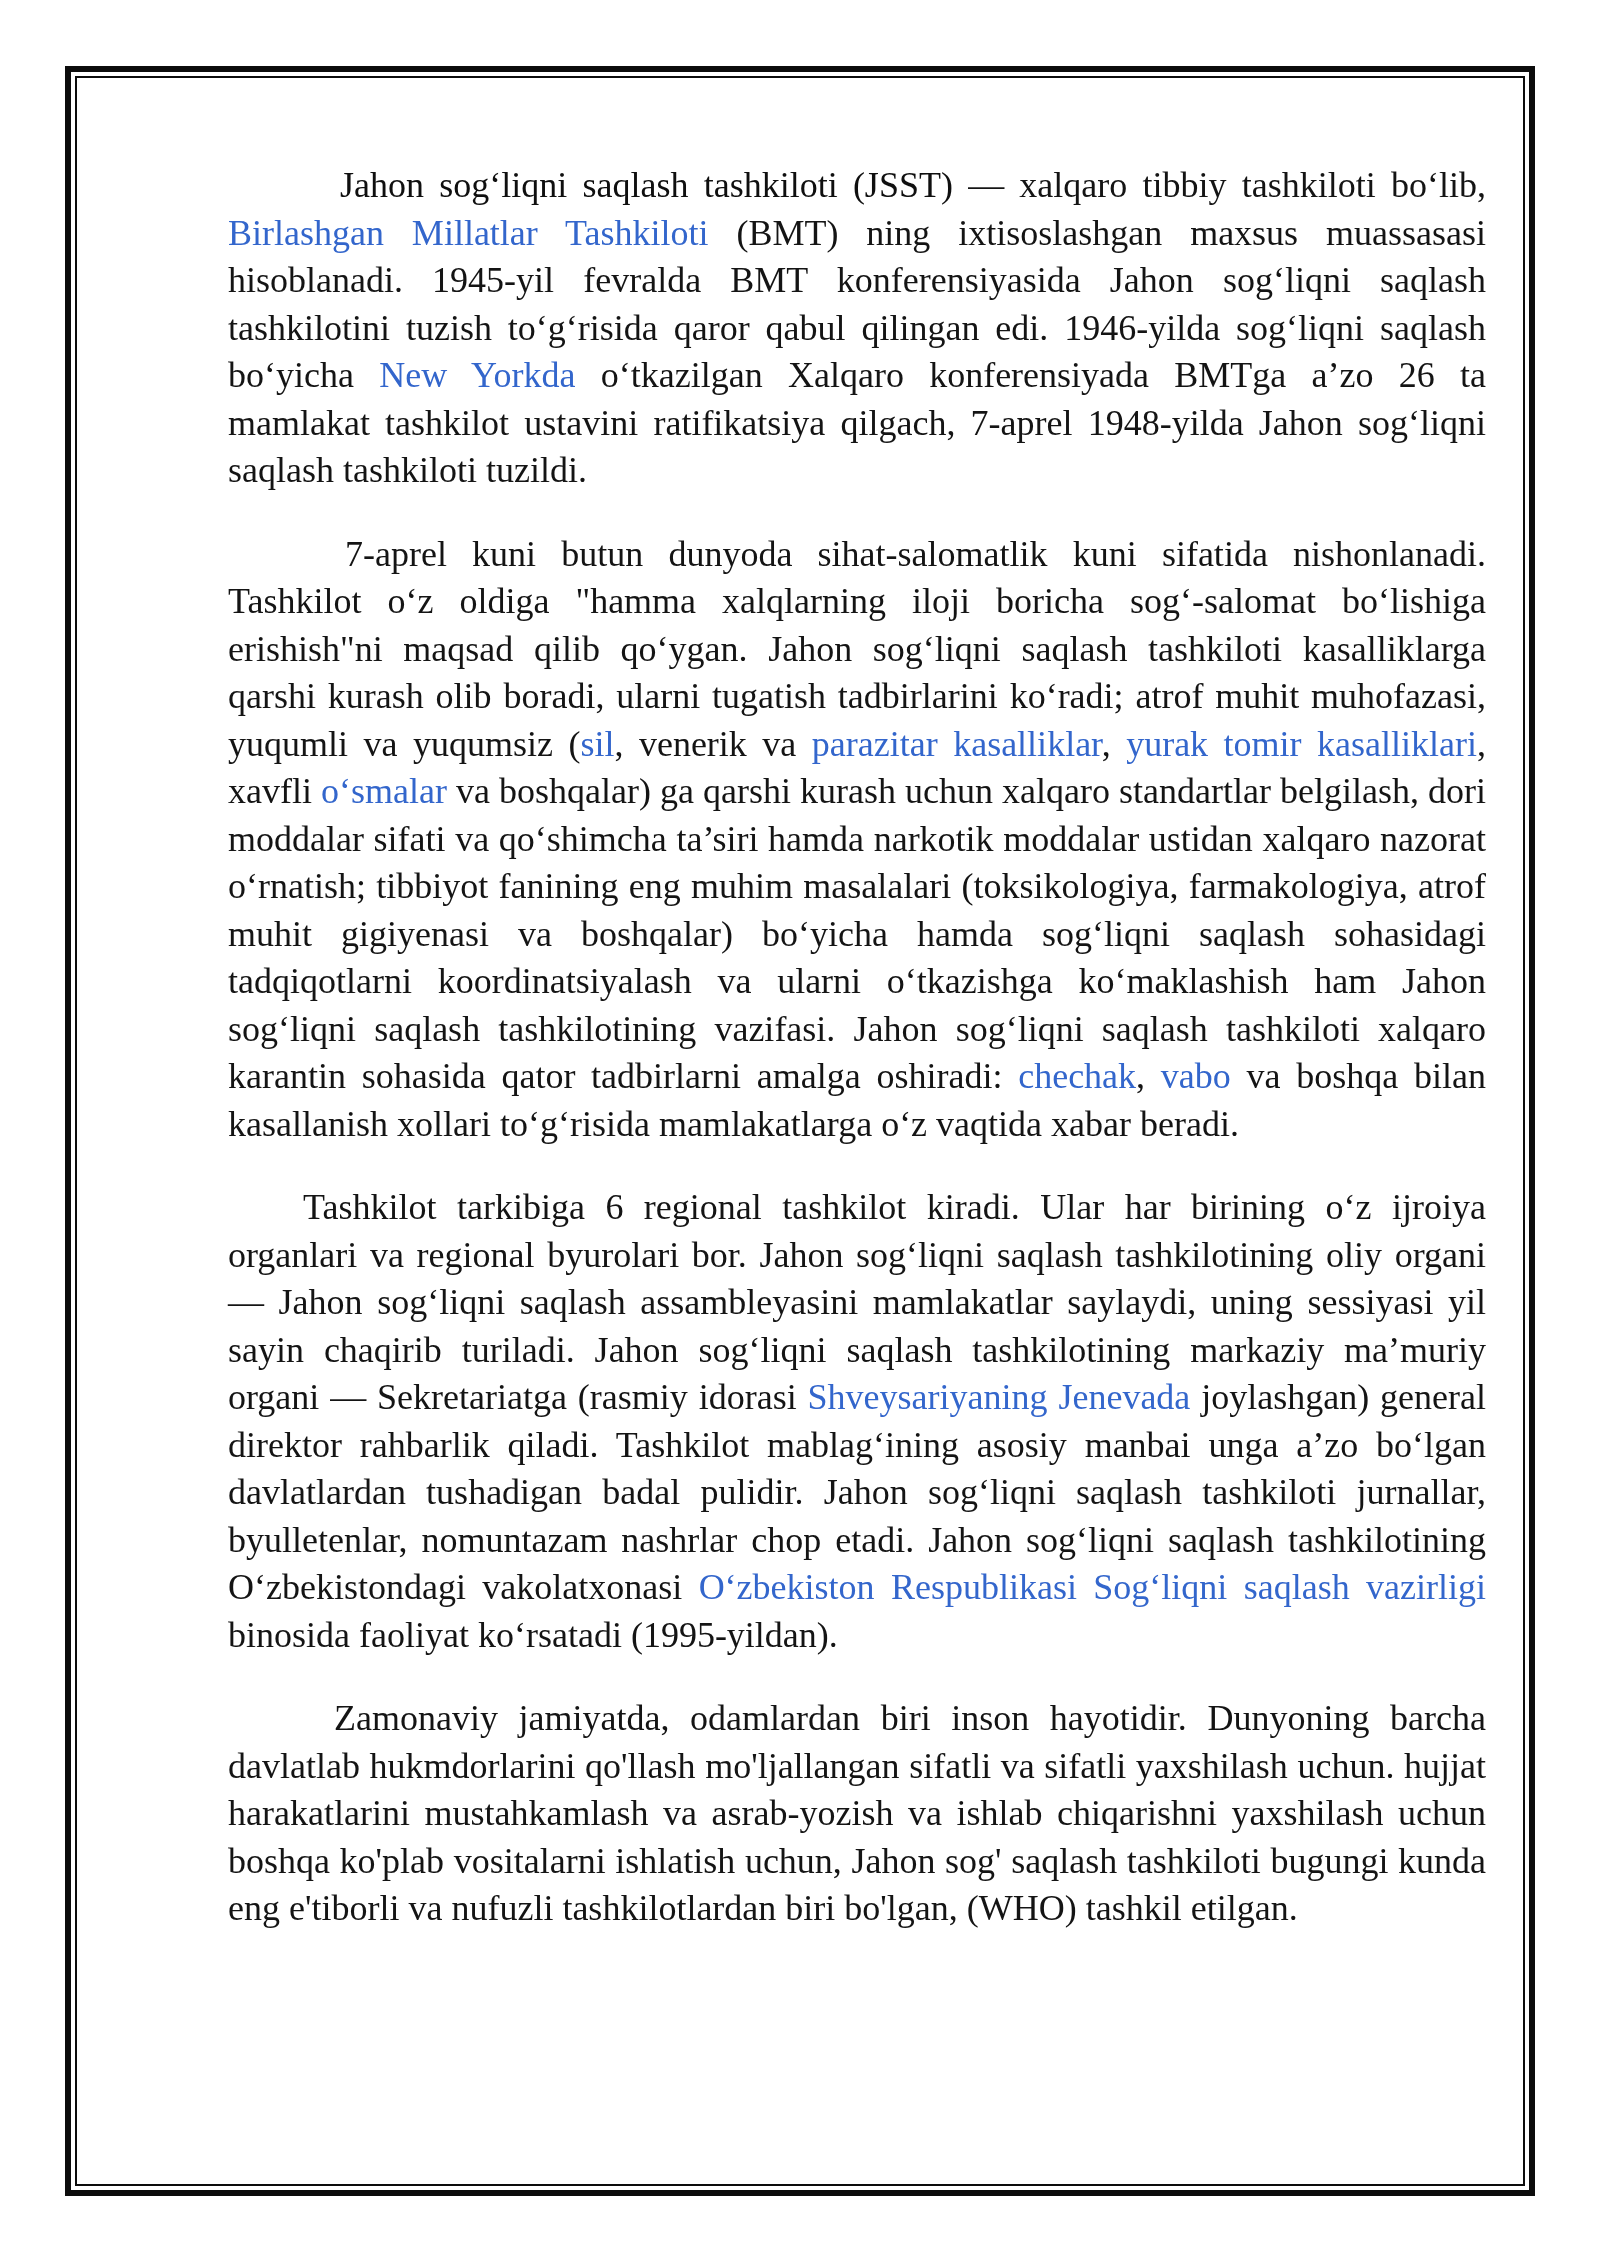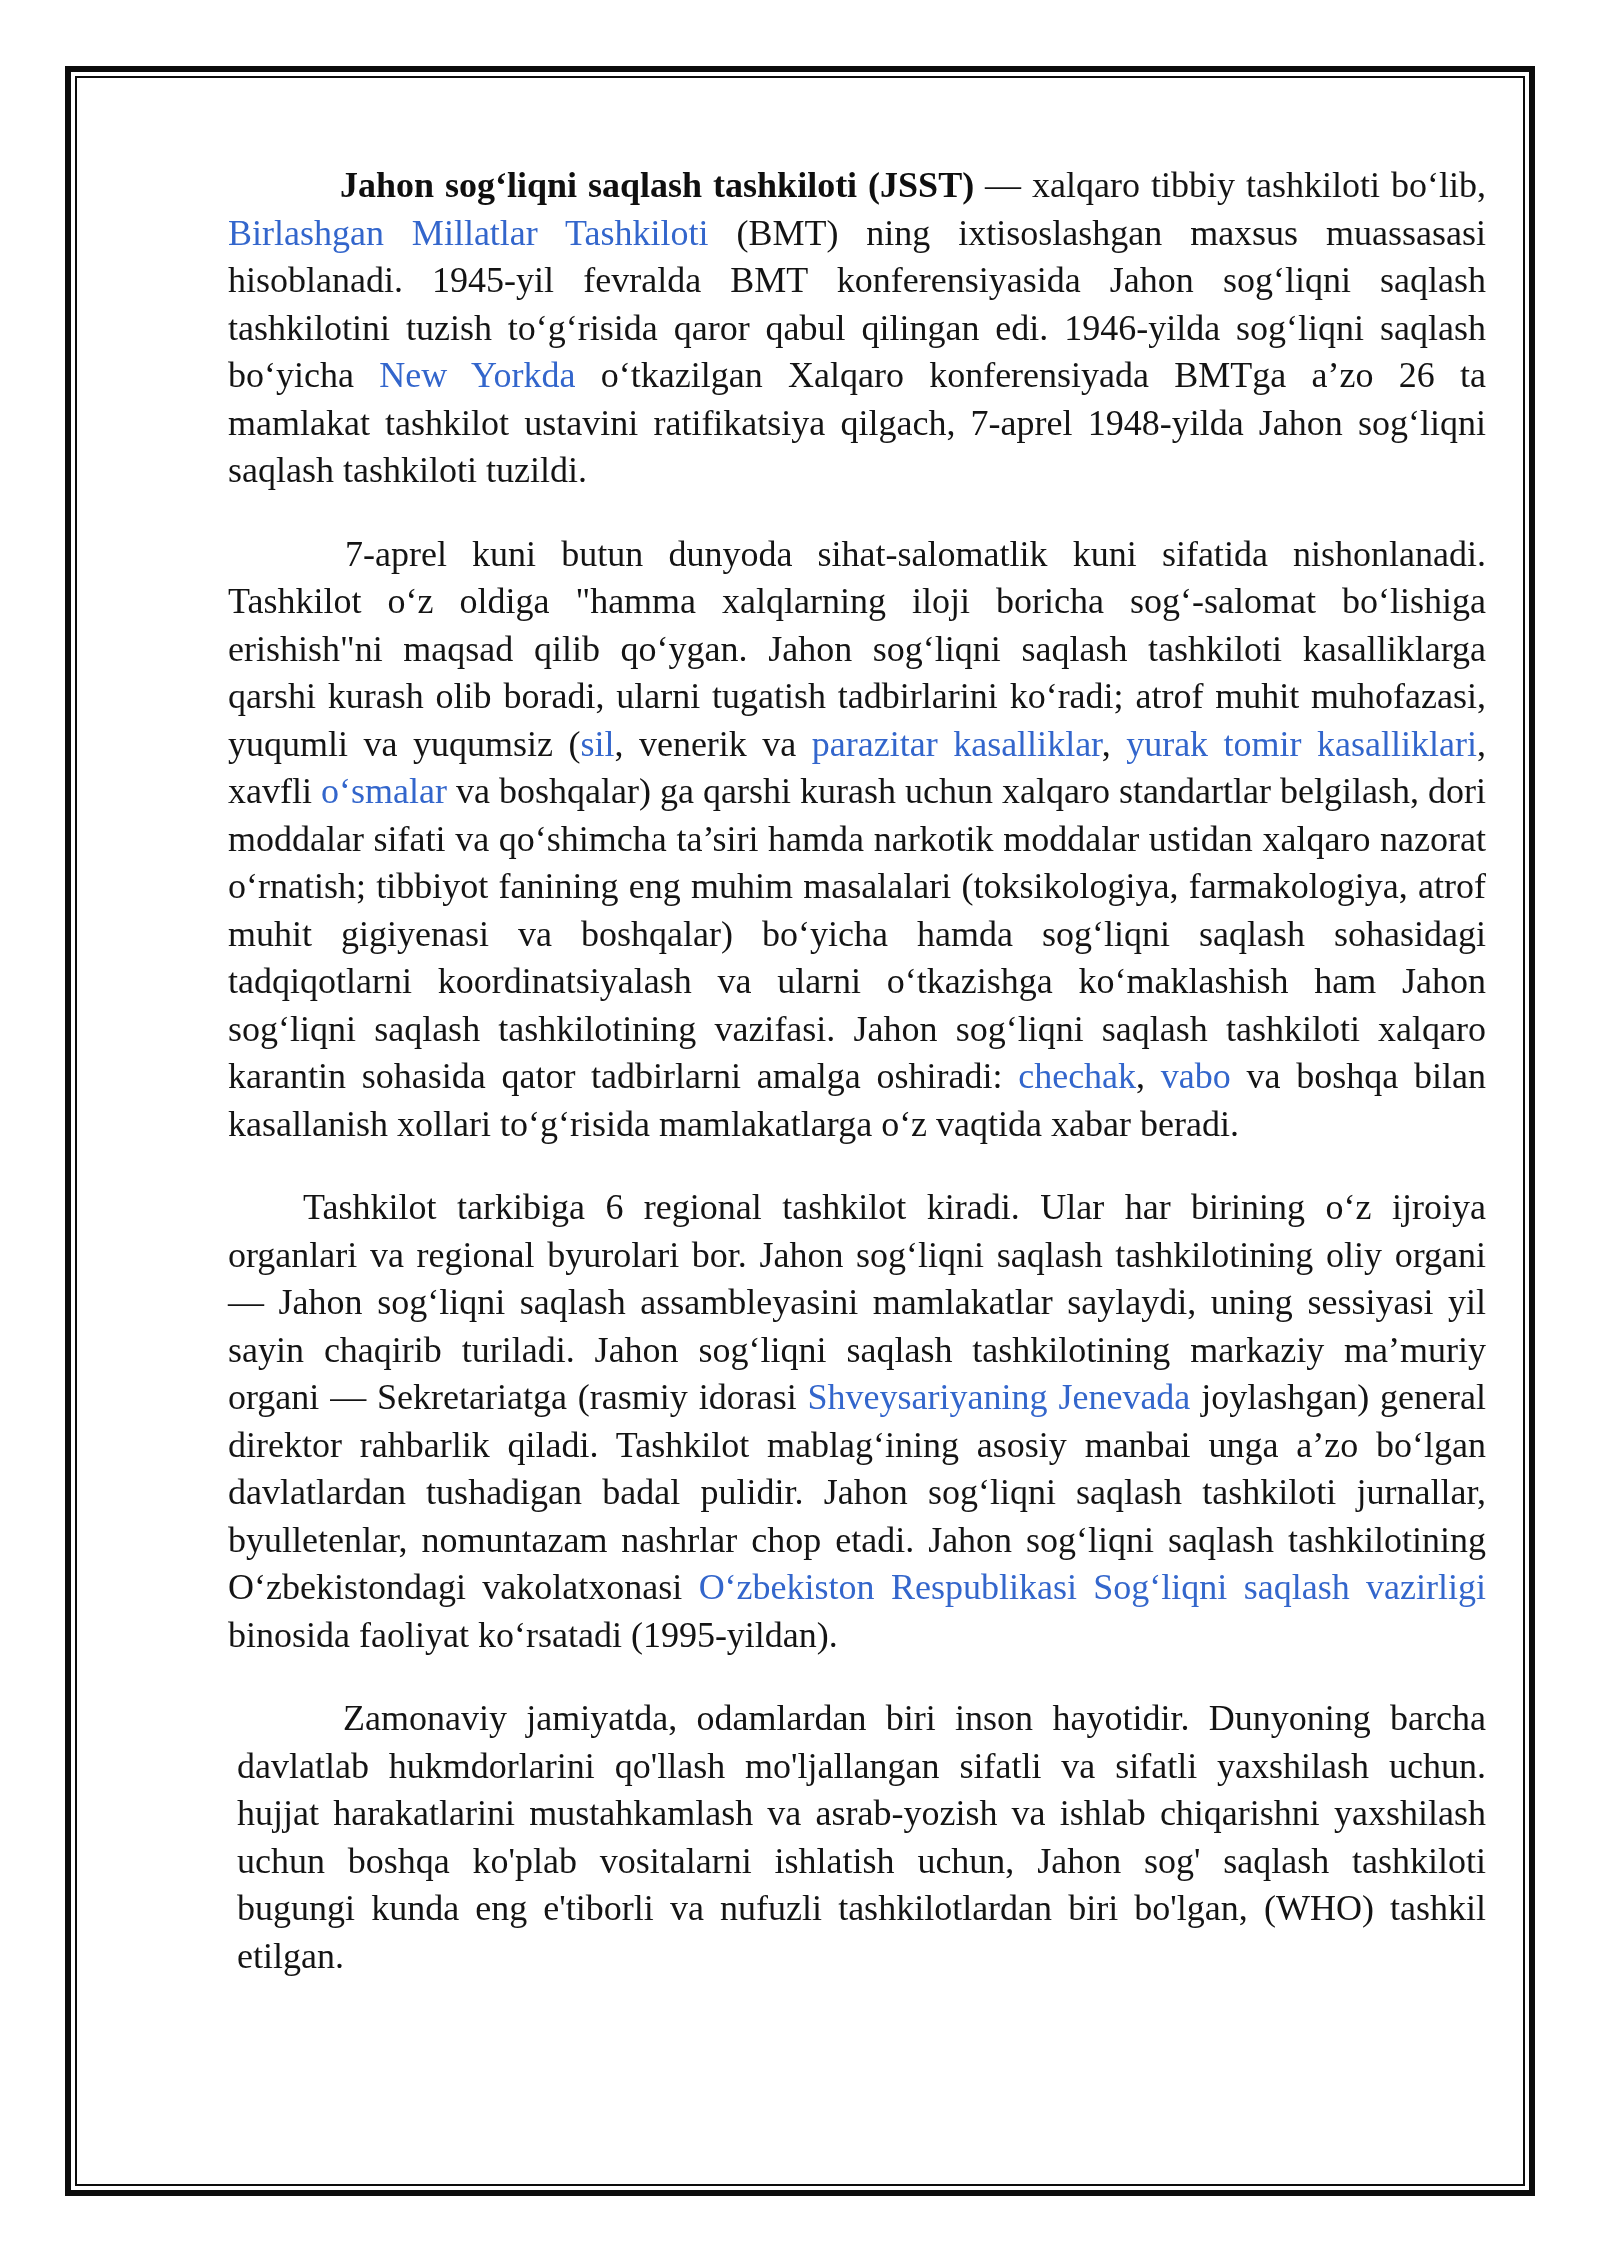--- a/index.html
+++ b/index.html
@@ -37,26 +37,26 @@
     width: 1258px;
     color: #141414;
     font-size: 36px;
     line-height: 47.5px;
     text-align: justify;
   }
   .para {
     margin: 0 0 36px 0;
     padding: 0;
   }
-  .para:last-child { margin-bottom: 0; margin-left: 9px; }
+  .para:last-child { margin-bottom: 0; }
   .indent-p1 { text-indent: 112px; }
   .indent-p2 { text-indent: 117px; }
   .indent-p3 { text-indent: 75px; }
   .indent-p4 { text-indent: 106px; }
-  .b { font-weight: bold; color: #0f0f0f; }
+  .b { font-weight: normal; color: #0f0f0f; }
   .lnk {
     color: #3366cc;
     text-decoration-color: #3366cc;
     text-underline-offset: 5px;
     cursor: pointer;
   }
 </style>
 </head>
 <body>
 

